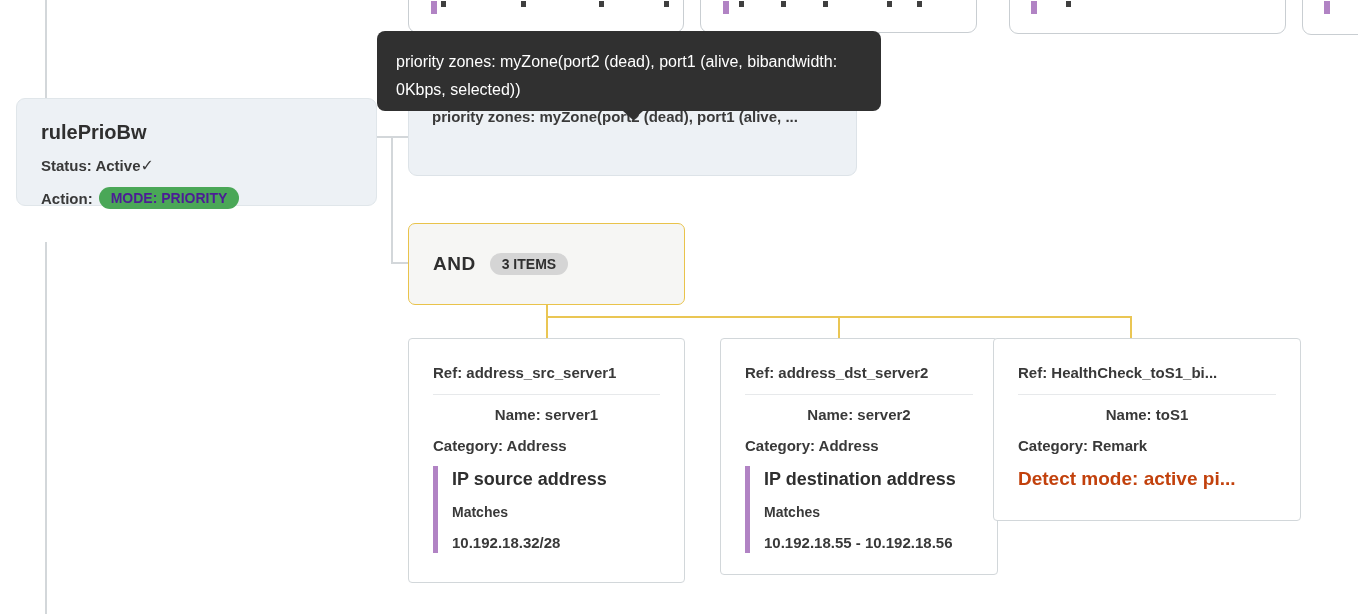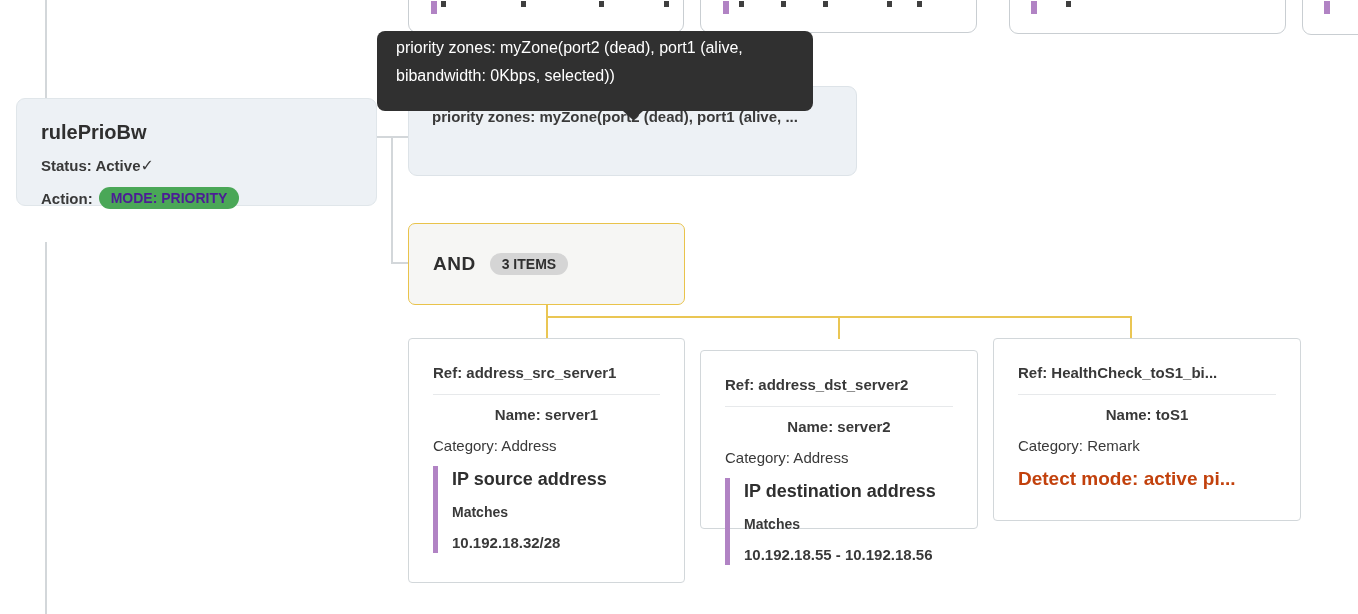--- a/index.html
+++ b/index.html
@@ -41,45 +41,45 @@
   .badge-green { display:inline-block; margin-left:6px; padding:3px 12px; border-radius:13px;
                  background:#4aa757; color:#4c1d95; font-size:14px; font-weight:bold; vertical-align:1px; }
 
   
   .prio-card { position:absolute; left:408px; top:86px; width:449px; height:90px;
                background:#edf1f5; border:1px solid #dde3e8; border-radius:9px;
                display:flex; align-items:center; padding:0 22px 30px 23px; z-index:1; }
   .prio-text { font-size:15px; font-weight:bold; white-space:nowrap; overflow:hidden; color:#3a3a3a; }
 
   
-  .tooltip { position:absolute; left:377px; top:31px; width:436px; height:80px;
-             background:#303030; border-radius:8px; padding:3px 18px 0 19px; z-index:5; }
+  .tooltip { position:absolute; left:377px; top:31px; width:504px; height:80px;
+             background:#303030; border-radius:8px; padding:17px 18px 0 19px; z-index:5; }
   .tooltip-text { color:#fff; font-size:16px; font-weight:normal; line-height:28px; }
   .tooltip-arrow { position:absolute; left:246px; top:80px; width:0; height:0;
                    border-left:10px solid transparent; border-right:10px solid transparent;
                    border-top:9px solid #303030; }
 
   
   .and-node { position:absolute; left:408px; top:223px; width:277px; height:82px;
               background:#f6f6f4; border:1.5px solid #e9c34b; border-radius:7px;
               display:flex; align-items:center; padding-left:24px; }
   .and-label { font-size:19px; font-weight:bold; color:#2f2f2f; letter-spacing:.5px; }
   .badge-count { margin-left:14px; padding:3px 12px; border-radius:13px; background:#d5d5d5;
                  color:#2f2f2f; font-size:14px; font-weight:bold; }
 
   
   .cond-card { position:absolute; top:338px; background:#fff; border:1.5px solid #d2d7da; border-radius:4px; }
   .cc1 { left:408px; width:277px; height:245px; }
-  .cc2 { left:700px; width:278px; height:179px;margin-top:12px; }
+  .cc2 { left:720px; width:278px; height:237px; }
   .cc3 { left:993px; width:308px; height:183px; }
   .cc-ref  { margin:24px 24px 0; font-size:15px; font-weight:bold; line-height:20px;
              white-space:nowrap; overflow:hidden; }
   .cc-div  { margin:11px 24px 10px; height:1px; background:#e7e9eb; }
   .cc-name { margin:8px 24px 0; font-size:15px; font-weight:bold; line-height:20px;text-align:center; }
-  .cc-cat  { margin:11px 24px 0; font-size:15px; font-weight:normal; line-height:20px; }
+  .cc-cat  { margin:11px 24px 0; font-size:15px; font-weight:bold; line-height:20px; }
   .cc-match { margin:10px 24px 0; border-left:5px solid #b183c4; padding-left:14px; }
   .cc-match-title { font-size:18px; font-weight:bold; line-height:26px; color:#2f2f2f; white-space:nowrap; overflow:hidden; }
   .cc-match-op    { margin-top:10px; font-size:14px; font-weight:bold; line-height:20px; }
   .cc-match-value { margin-top:11px; font-size:15px; font-weight:bold; line-height:20px; }
   .cc-detect { margin:10px 16px 12px 24px; font-size:19px; font-weight:bold; line-height:26px;
                color:#c2410c; white-space:nowrap; overflow:hidden; }
 </style>
 </head>
 <body>
 

